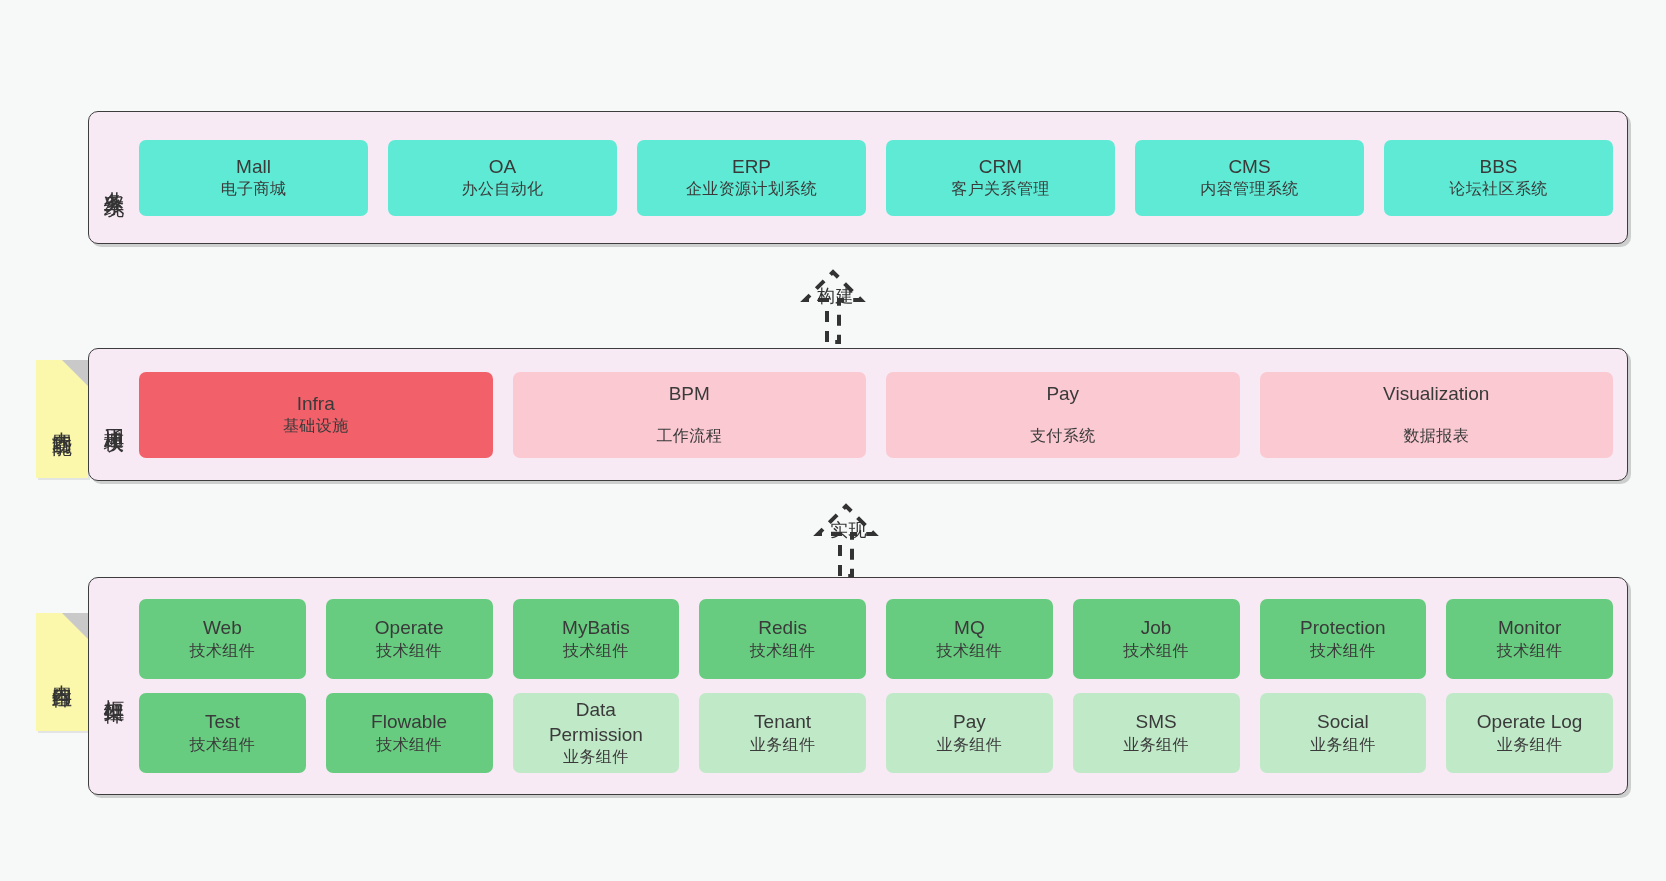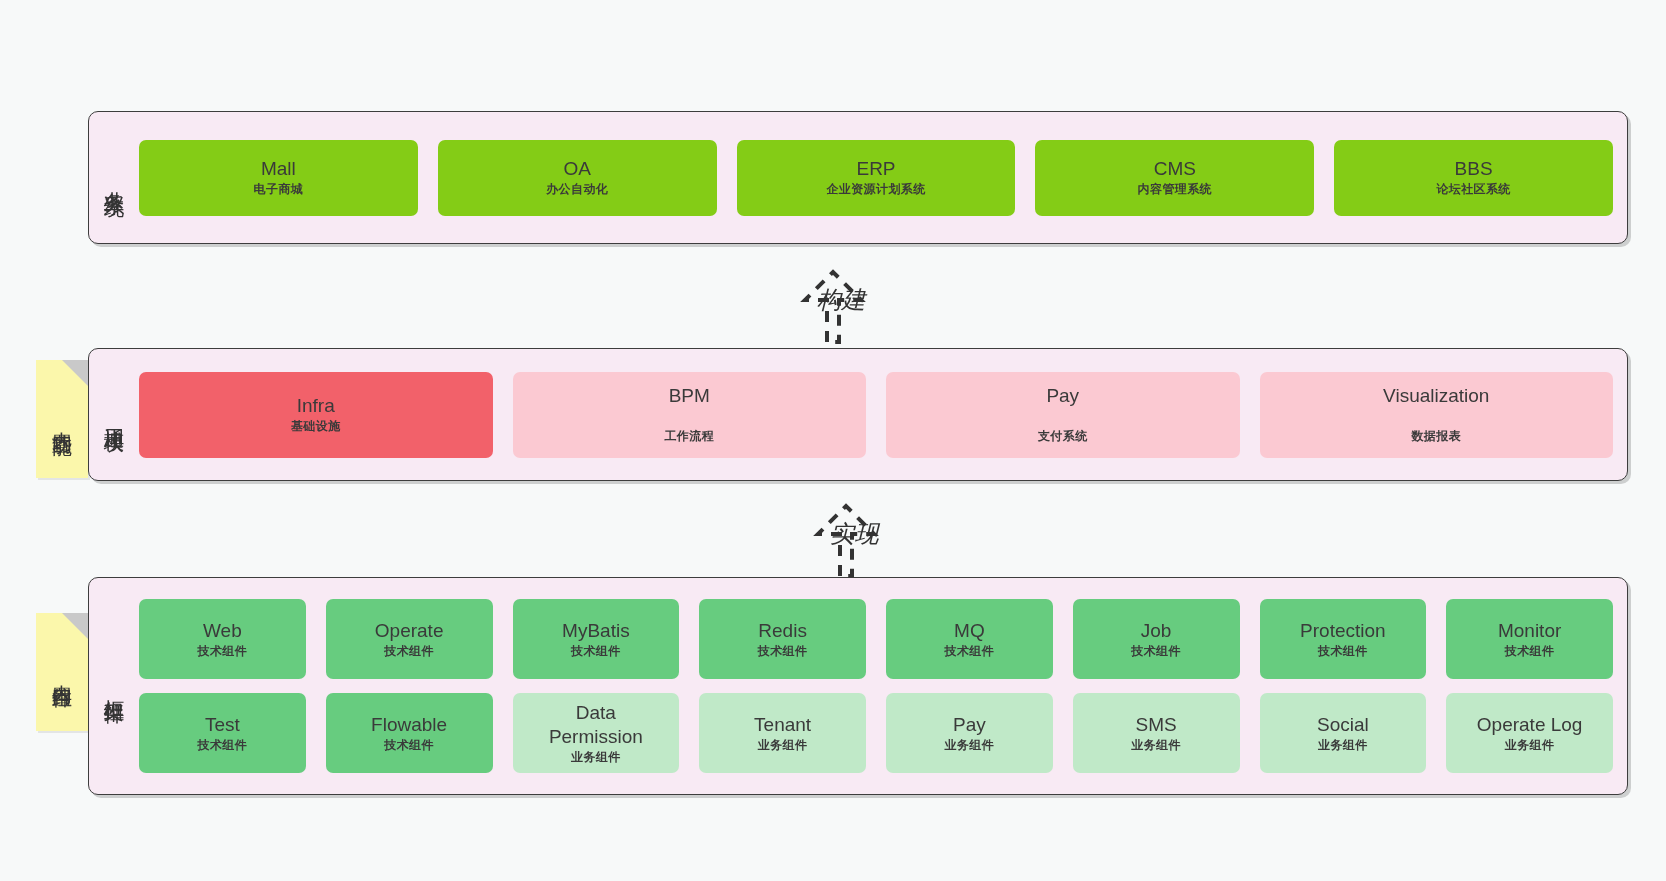--- a/index.html
+++ b/index.html
@@ -72,26 +72,25 @@
     text-align: center;
     box-sizing: border-box;
     padding: 6px 6px;
     line-height: 1.3;
   }
   .node .en {
     font-size: 19px;
     color: #3a3a3a;
   }
   .node .cn {
-    font-size: 12px;
+    font-size: 16px;
     color: #3a3a3a;
     letter-spacing: 0.4px;
-    font-weight: bold;
-  }
-  .node.blue       { background: #84cc16; }
+  }
+  .node.blue       { background: #5eead4; }
   .node.red        { background: #f2616a; }
   .node.pink       { background: #fbc9d2; gap: 20px; }
   .node.green      { background: #67cc7f; }
   .node.lightgreen { background: #c0e9c8; }
 
   .h-biz  { height: 76px; }
   .h-mod  { height: 86px; }
   .h-fw   { height: 80px; }
 
   
@@ -124,26 +123,25 @@
   
   .arrow-wrap {
     position: absolute;
   }
   .arrow-wrap svg {
     display: block;
     overflow: visible;
   }
   .arrow-label {
     position: absolute;
-    font-size: 24px;
+    font-size: 18px;
     color: #333;
     letter-spacing: 0.5px;
     white-space: nowrap;
     background: transparent;
-    font-style: italic;
   }
 </style>
 </head>
 <body>
 
 <div id="canvas">
 
   <div class="layer" id="layer-business" style="left:88px; top:111px; width:1540px; height:133px;">
     <div class="layer-title">业务系统</div>
     <div class="layer-body">
@@ -152,20 +150,24 @@
           <span class="en">Mall</span>
           <span class="cn">电子商城</span>
         </div>
         <div class="node blue h-biz">
           <span class="en">OA</span>
           <span class="cn">办公自动化</span>
         </div>
         <div class="node blue h-biz">
           <span class="en">ERP</span>
           <span class="cn">企业资源计划系统</span>
+        </div>
+        <div class="node blue h-biz">
+          <span class="en">CRM</span>
+          <span class="cn">客户关系管理</span>
         </div>
         <div class="node blue h-biz">
           <span class="en">CMS</span>
           <span class="cn">内容管理系统</span>
         </div>
         <div class="node blue h-biz">
           <span class="en">BBS</span>
           <span class="cn">论坛社区系统</span>
         </div>
       </div>

